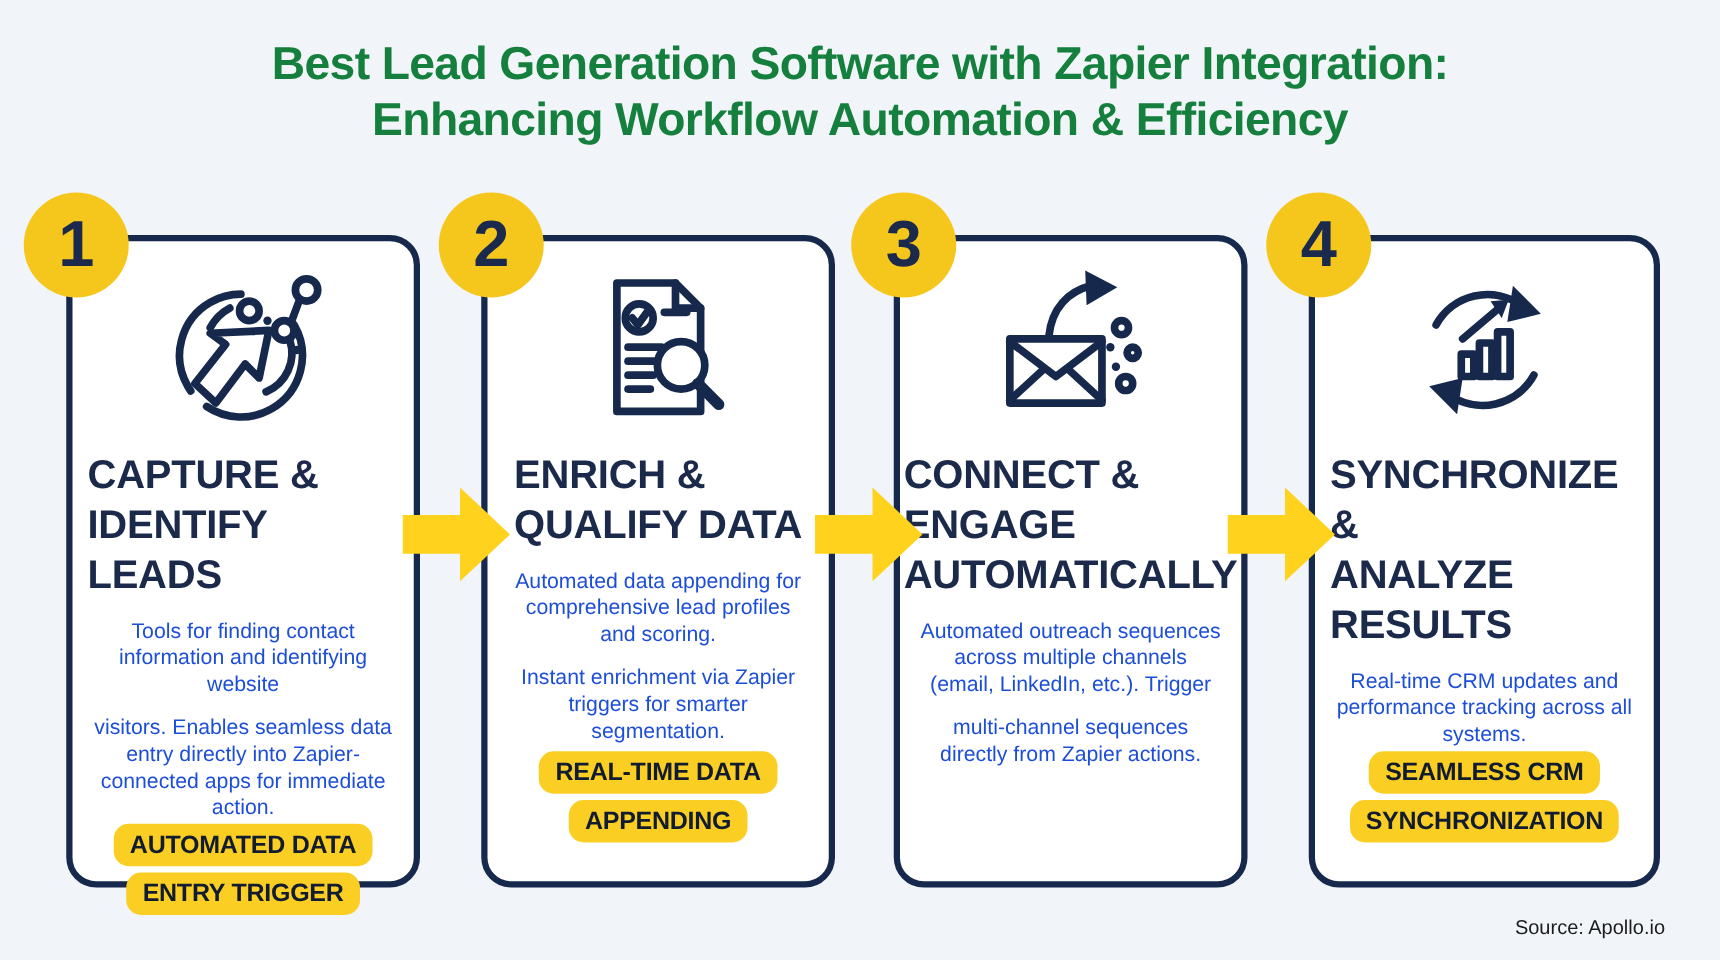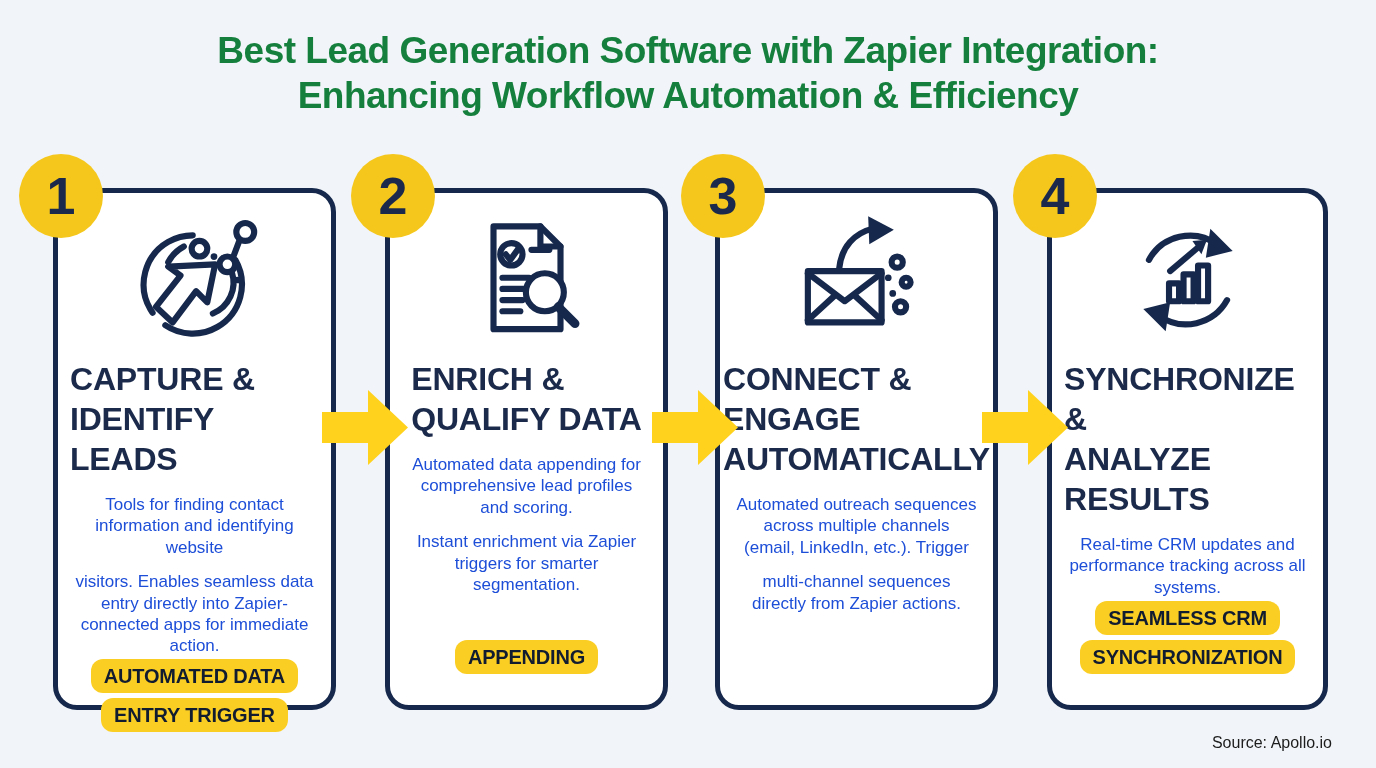--- a/index.html
+++ b/index.html
@@ -126,21 +126,21 @@
         <line class="ic" x1="88" y1="84" x2="103" y2="99" style="stroke-width:8"></line>
       </svg>
     </div>
     <h3 class="step-title">
       <span>ENRICH &amp;</span><br>
       <span>QUALIFY DATA</span>
     </h3>
     <p class="step-body">Automated data appending for comprehensive lead profiles and scoring.</p>
     <p class="step-body second">Instant enrichment via Zapier triggers for smarter segmentation.</p>
     <div class="badge">
-      <br>
+      <span class="hl">REAL-TIME DATA</span><br>
       <span class="hl">APPENDING</span>
     </div>
   </section>
 
   <section class="card" style="left:715px;">
     <div class="num-circle">3</div>
     <div class="icon-wrap">
       <svg viewBox="0 0 120 120">
         <rect class="ic" x="16" y="52" width="66" height="46"></rect>
         <path class="ic" d="M16,54 L49,79 L82,54"></path>

